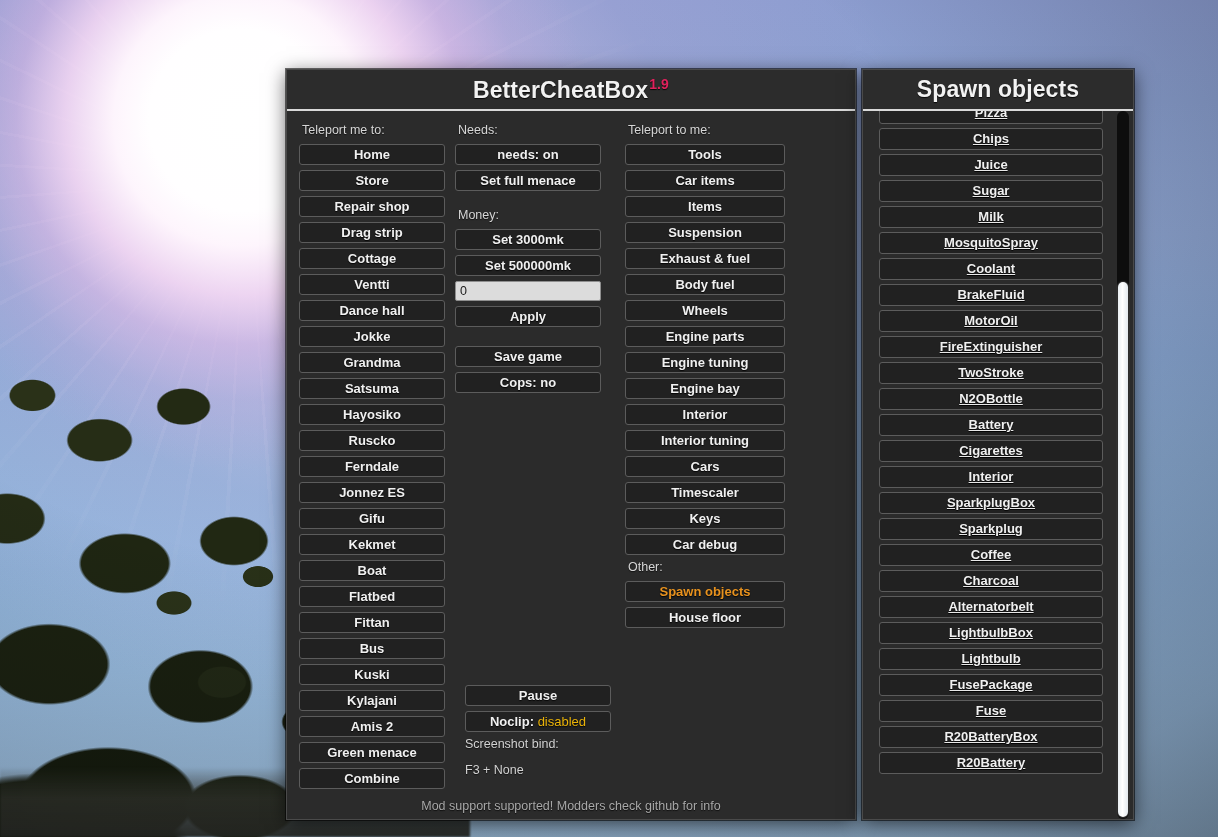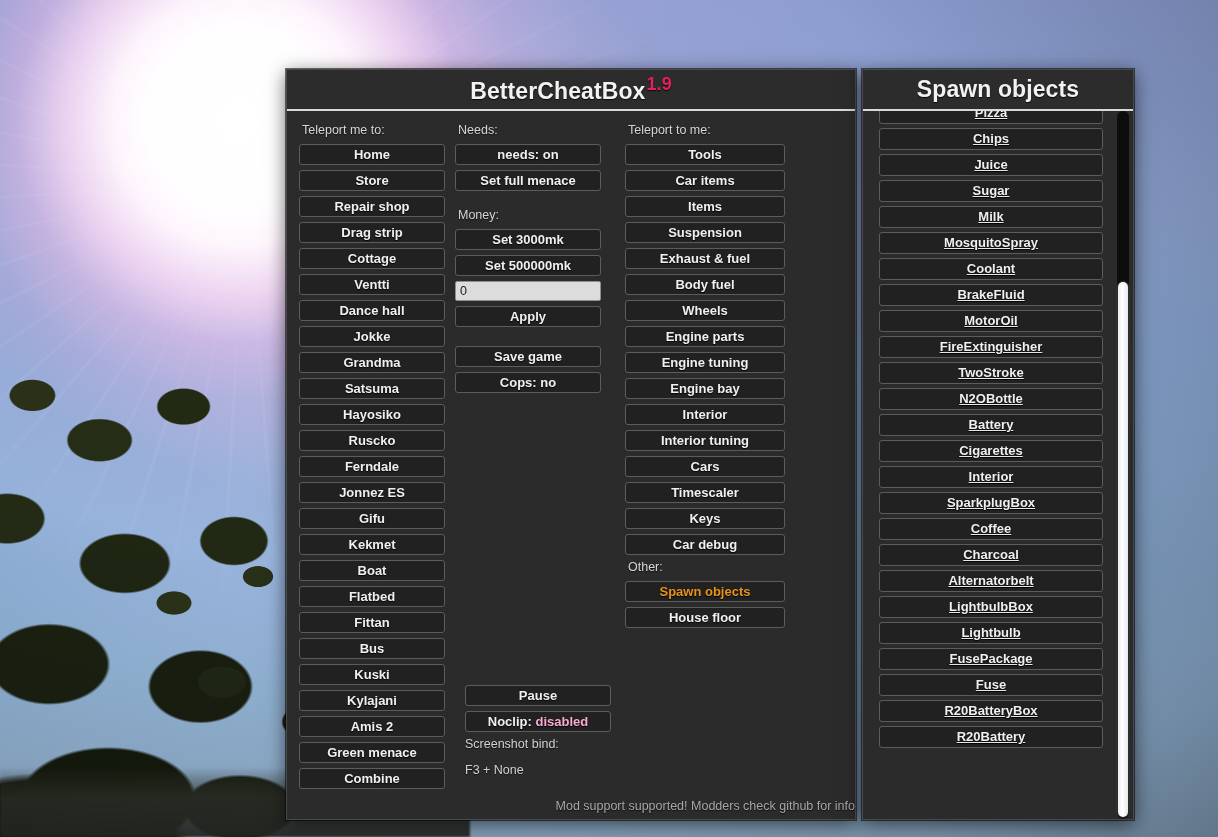--- a/index.html
+++ b/index.html
@@ -119,21 +119,21 @@
     display: flex; align-items: center; justify-content: center;
     border-bottom: 2px solid #d9d9d9;
     background: #2c2c2c;
   }
   .title {
     font-size: 23px; font-weight: bold; letter-spacing: 0.1px;
     color: #f2f2f2;
     text-shadow: 0 1px 1px rgba(0,0,0,0.8);
   }
   .title .ver {
-    font-size: 18px; font-weight: bold; color: #e0215c;
+    font-size: 14px; font-weight: bold; color: #e0215c;
     vertical-align: super; margin-left: 1px;
   }
 
   .body-area { position: relative; height: calc(100% - 41px); overflow: hidden; }
 
   
   .cols { display: flex; padding: 10px 8px 0 12px; gap: 10px; }
   .col { width: 146px; }
   .col3 { width: 160px; margin-left: 14px; }
 
@@ -152,21 +152,21 @@
     border-radius: 3px;
     color: #f0f0f0;
     font-size: 13px; font-weight: bold;
     text-align: center;
     font-family: "Liberation Sans", sans-serif;
     text-shadow: 0 1px 1px rgba(0,0,0,0.85);
     cursor: pointer;
     overflow: hidden; white-space: nowrap;
   }
   .btn.accent { color: #e8921e; }
-  .btn .muted { color: #f9a8d4; font-weight: bold; }
+  .btn .muted { color: #eab308; font-weight: normal; }
 
   .money-input {
     display: block; width: 100%; height: 20px;
     margin-bottom: 5px;
     background: #dcdcdc;
     border: 1px solid #8f8f8f;
     border-radius: 2px;
     color: #1a1a1a; font-size: 12.5px;
     padding: 0 4px;
     font-family: "Liberation Sans", sans-serif;
@@ -178,21 +178,21 @@
     position: absolute; left: 178px; bottom: 42px; width: 146px;
   }
   .small-text {
     font-size: 12.5px; color: #d2d2d2; margin-top: 4px;
     text-shadow: 0 1px 1px rgba(0,0,0,0.6);
   }
   .small-text.sub { margin-top: 12px; }
 
   .footer {
     position: absolute; left: 0; right: 0; bottom: 6px;
-    text-align: right;
+    text-align: center;
     font-size: 12.5px; color: #a8a8a8;
     text-shadow: 0 1px 1px rgba(0,0,0,0.7);
   }
 
   
   .spawn-body { position: relative; height: calc(100% - 41px); overflow: hidden; }
   .spawn-list {
     position: absolute; left: 0; right: 14px; top: 0;
     padding: 0 16px;
     margin-top: -9px;
@@ -341,20 +341,21 @@
         <button class="btn">Coolant</button>
         <button class="btn">BrakeFluid</button>
         <button class="btn">MotorOil</button>
         <button class="btn">FireExtinguisher</button>
         <button class="btn">TwoStroke</button>
         <button class="btn">N2OBottle</button>
         <button class="btn">Battery</button>
         <button class="btn">Cigarettes</button>
         <button class="btn">Interior</button>
         <button class="btn">SparkplugBox</button>
+        <button class="btn">Sparkplug</button>
         <button class="btn">Coffee</button>
         <button class="btn">Charcoal</button>
         <button class="btn">Alternatorbelt</button>
         <button class="btn">LightbulbBox</button>
         <button class="btn">Lightbulb</button>
         <button class="btn">FusePackage</button>
         <button class="btn">Fuse</button>
         <button class="btn">R20BatteryBox</button>
         <button class="btn">R20Battery</button>
       </div>

